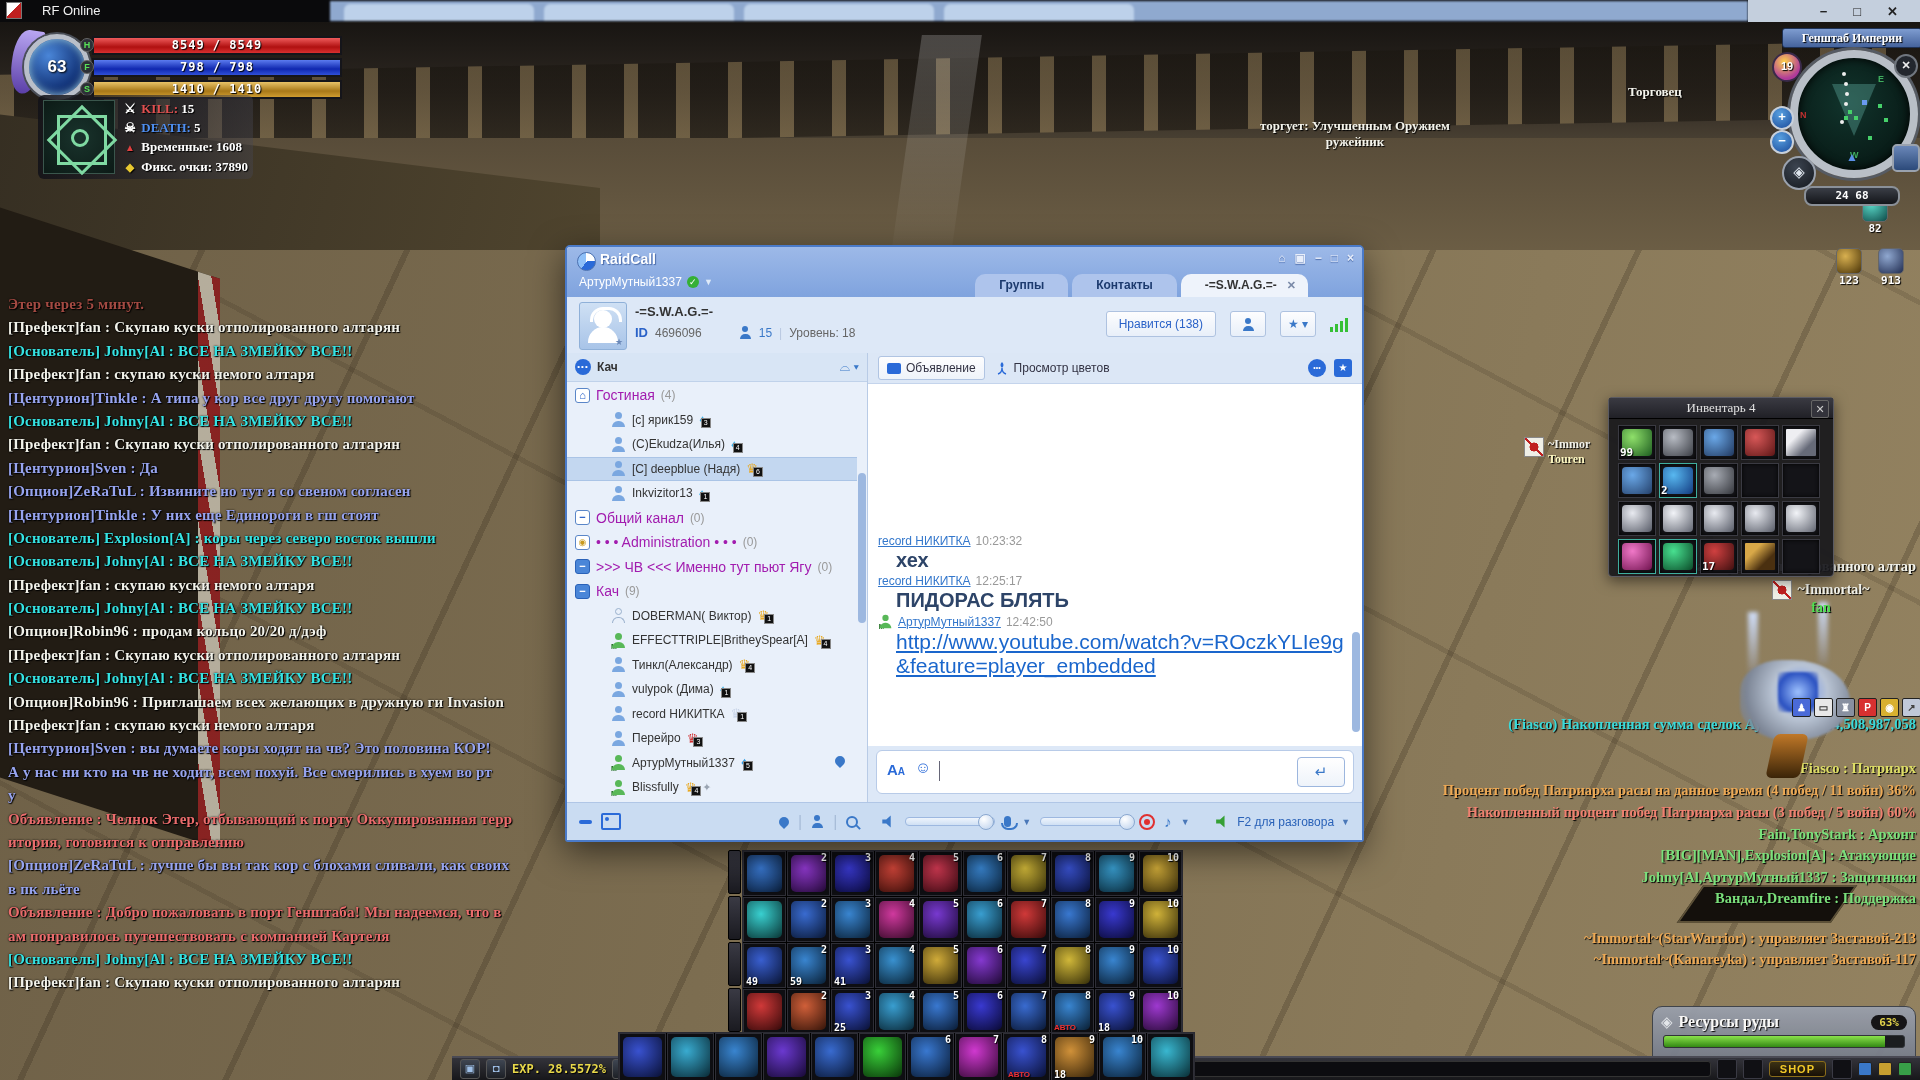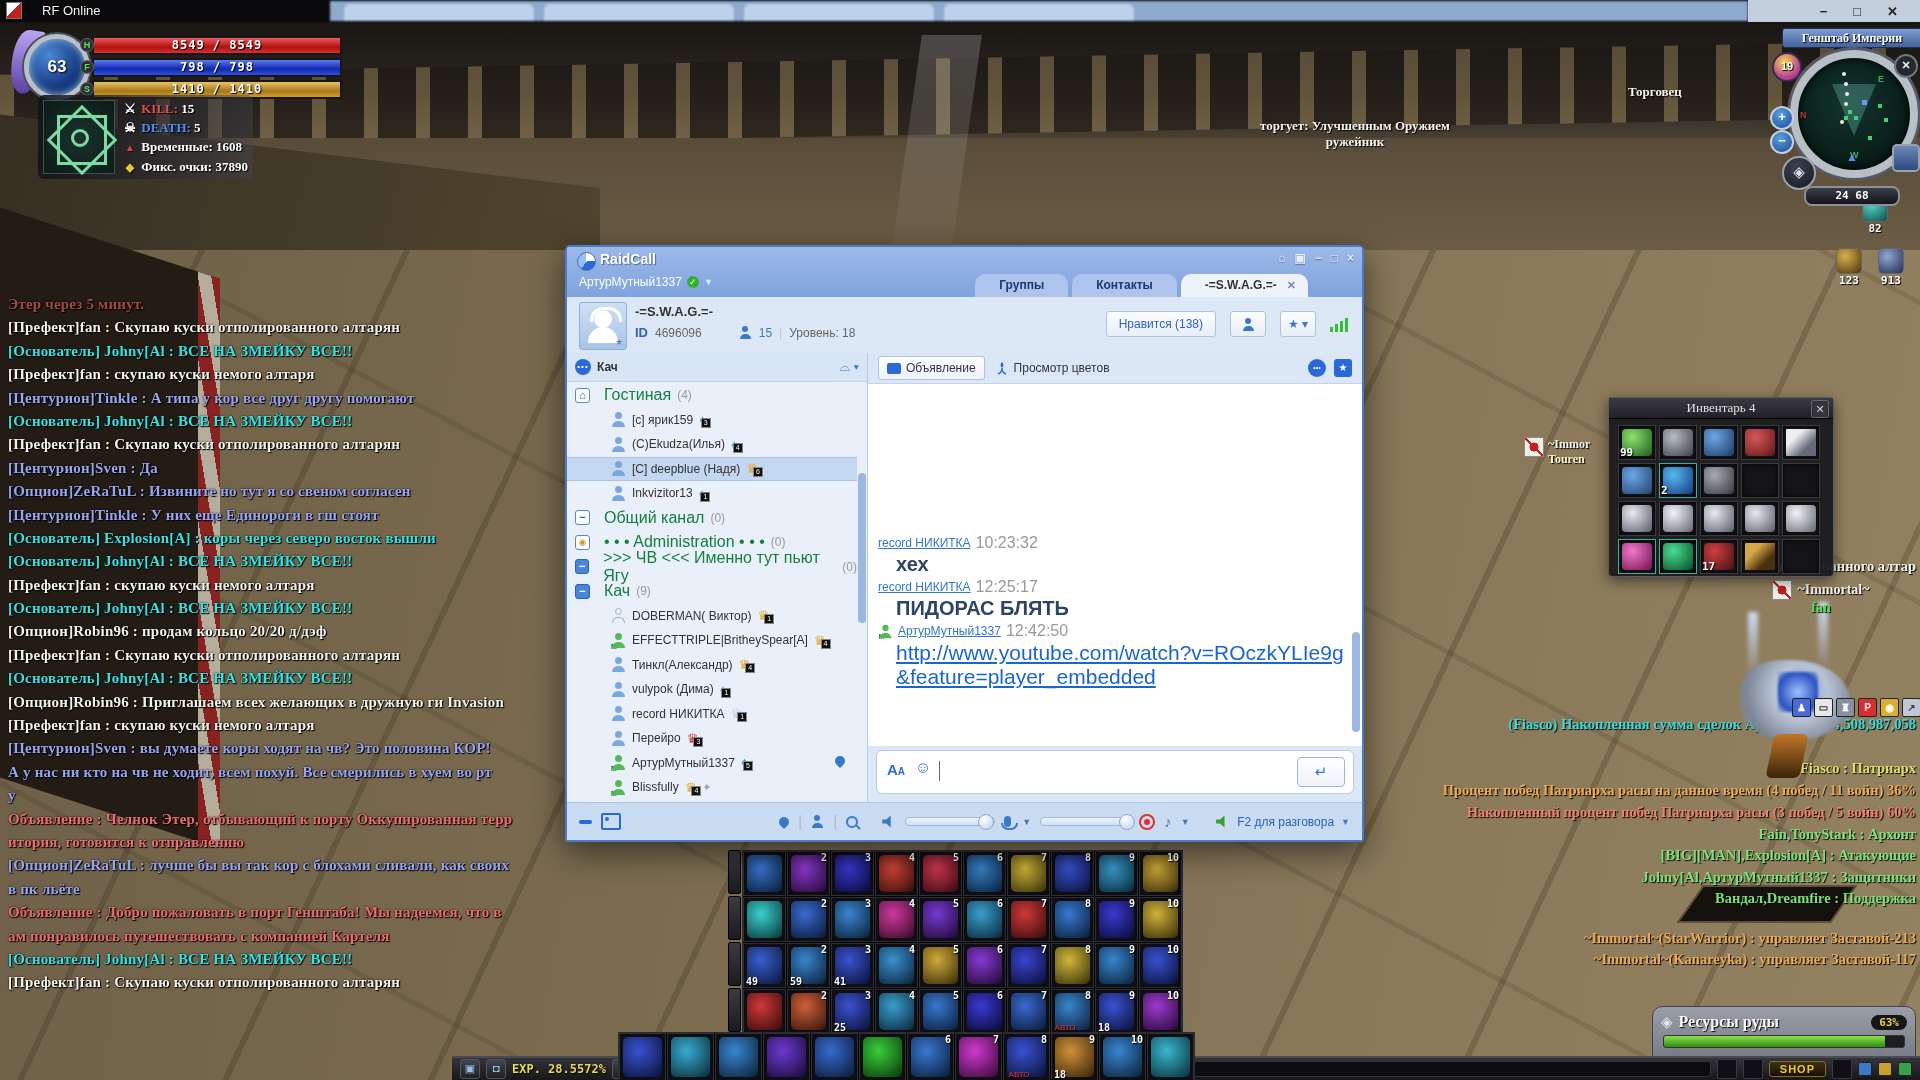--- a/index.html
+++ b/index.html
@@ -135,21 +135,21 @@
 
   
   .hotbar{position:absolute;left:742px;top:850px;z-index:10;}
   .hb-tabs{position:absolute;left:-14px;top:0;width:13px;height:182px;display:flex;flex-direction:column;gap:2px;}
   .hb-tab{flex:1;background:linear-gradient(#3a3a44,#1a1a20);border:1px solid #000;border-radius:2px;}
   #hb-grid{display:grid;grid-template-columns:repeat(10,43px);grid-auto-rows:45px;gap:1px;background:#000;border:1px solid #2a2a32;}
   .hb-c{position:relative;background:#0e0e12;border:1px solid #2e2e36;box-sizing:border-box;}
   .hb-i{position:absolute;inset:3px;border-radius:5px;}
   .hb-n{position:absolute;right:2px;top:0px;color:#fff;font-size:10px;font-weight:bold;font-family:"DejaVu Sans Mono",monospace;text-shadow:1px 1px 1px #000;}
   .hb-q{position:absolute;left:2px;bottom:0px;color:#fff;font-size:10px;font-weight:bold;font-family:"DejaVu Sans Mono",monospace;text-shadow:1px 1px 1px #000;}
-  .hb-a{position:absolute;left:0;right:15px;bottom:1px;color:#f03030;font-size:8px;font-weight:normal;text-align:center;text-shadow:1px 1px 1px #000;}
+  .hb-a{position:absolute;left:0;right:15px;bottom:1px;color:#f03030;font-size:8px;font-weight:bold;text-align:center;text-shadow:1px 1px 1px #000;}
   #hb-bottom{position:absolute;left:-124px;top:182px;display:grid;grid-template-columns:repeat(12,47px);grid-auto-rows:48px;gap:1px;background:#000;border:1px solid #2a2a32;}
 
   
   .rc{position:absolute;left:565px;top:245px;width:795px;height:593px;z-index:30;border:2px solid #4a7ac8;border-radius:5px 5px 3px 3px;box-shadow:0 10px 34px rgba(0,0,0,.55);background:#d9e5f6;font-family:"Liberation Sans",sans-serif;}
   .rc-top{position:absolute;left:0;top:0;width:100%;height:50px;background:linear-gradient(#9db9e8,#7fa3de);border-radius:3px 3px 0 0;}
   .rc-logo{position:absolute;left:10px;top:5px;width:17px;height:17px;border-radius:50%;background:conic-gradient(#fff 0 25%,#2a6ad8 25% 60%,#8fc0f8 60% 100%);border:1px solid #4a70b0;}
   .rc-title{position:absolute;left:33px;top:4px;color:#fff;font-weight:bold;font-size:14px;text-shadow:1px 1px 1px #4a6aa8;}
   .rc-winbtns{position:absolute;right:8px;top:4px;display:flex;gap:9px;color:#e8eefa;font-size:12px;font-weight:bold;text-shadow:0 1px 1px #4a6aa8;}
   .rc-user{position:absolute;left:12px;top:28px;display:flex;align-items:center;gap:5px;color:#fff;font-size:12px;}
   .rc-check{width:12px;height:12px;border-radius:50%;background:#35b035;color:#fff;font-size:9px;text-align:center;line-height:12px;}
@@ -181,21 +181,21 @@
   .bub{width:16px;height:16px;border-radius:50%;background:#2a6ad8;color:#fff;font-size:8px;text-align:center;line-height:16px;letter-spacing:1px;}
   .rc-lh .t{color:#333;font-size:12px;font-weight:bold;}
   .rc-lh .hs-ic{margin-left:auto;color:#3a78c8;font-size:13px;}
   #rc-tree{position:absolute;left:0;top:30px;right:10px;bottom:4px;overflow:hidden;}
   .tr-ch{display:flex;align-items:center;gap:6px;height:24.5px;padding-left:8px;}
   .tri{width:15px;height:15px;border-radius:3px;box-sizing:border-box;text-align:center;line-height:13px;font-size:11px;}
   .tri.home{background:#fff;border:1px solid #5a86c8;color:#2a62c8;}
   .tri.minus{background:#fff;border:1px solid #5a86c8;color:#2a62c8;font-weight:bold;}
   .tri.minus2{background:#4a86d8;border:1px solid #2a62b8;color:#fff;font-weight:bold;}
   .tri.lock{background:#fff;border:1px solid #5a86c8;color:#c89a20;font-size:9px;}
-  .tr-lb{color:#15803d;font-size:16px;margin-left:8px;}
+  .tr-lb{color:#a21caf;font-size:14px;}
   .tr-ct{color:#999;font-size:12px;}
   .tr-m{display:flex;align-items:center;gap:6px;height:24.5px;padding-left:44px;position:relative;}
   .tr-m.sel{background:#c3d7f0;border-top:1px solid #aac4e6;border-bottom:1px solid #aac4e6;height:22.5px;}
   .tr-n{color:#333;font-size:12px;white-space:nowrap;}
   .av{position:relative;width:15px;height:15px;flex:0 0 15px;}
   .av::before{content:"";position:absolute;left:4px;top:0;width:7px;height:7px;border-radius:50%;background:#7aa7e0;}
   .av::after{content:"";position:absolute;left:1px;bottom:0;width:13px;height:6px;border-radius:7px 7px 0 0;background:#7aa7e0;}
   .av-green::before,.av-green::after{background:#58b858;}
   .av-outline::before{background:#e9f0fa;border:1px solid #9ab0cc;width:5px;height:5px;}
   .av-outline::after{background:#e9f0fa;border:1px solid #9ab0cc;border-bottom:none;width:11px;height:5px;}
@@ -212,21 +212,21 @@
   .ann-ic{width:14px;height:11px;background:#2a6ad8;border-radius:2px;position:relative;}
   .ann-ic::after{content:"····";position:absolute;left:1px;top:-6px;color:#fff;font-size:8px;letter-spacing:0px;}
   .col-lb{display:flex;align-items:center;gap:5px;color:#334;font-size:12px;}
   .rc-tb .right-ics{margin-left:auto;display:flex;gap:8px;}
   .cchat{width:18px;height:18px;border-radius:50%;background:#2a6ad8;color:#fff;font-size:7px;text-align:center;line-height:18px;}
   .sbox{width:18px;height:18px;border-radius:3px;background:#2a6ad8;color:#fff;font-size:10px;text-align:center;line-height:18px;}
   .rc-ann{height:146px;background:#fff;border-bottom:1px solid #d0dcf0;}
   .rc-msgs{position:absolute;left:0;top:177px;right:0;bottom:56px;background:#fff;padding:2px 10px;box-sizing:border-box;overflow:hidden;}
   .msg-a{display:flex;align-items:center;gap:5px;margin-top:2px;}
   .msg-n{color:#3377cc;font-size:12px;text-decoration:underline;}
-  .msg-t{color:#999;font-size:16px;}
+  .msg-t{color:#999;font-size:12px;}
   .msg-b{color:#2d4468;font-size:20px;margin:1px 0 2px 18px;font-weight:bold;}
   .msg-b.lnk{color:#1a66cc;font-weight:normal;font-size:21px;text-decoration:underline;word-break:break-all;line-height:24px;}
   .msg-av{transform:scale(.9);}
   .rc-mscroll{position:absolute;right:2px;bottom:70px;width:8px;height:100px;background:#9db8e0;border-radius:4px;}
   .rc-input{position:absolute;left:8px;right:8px;bottom:8px;height:42px;background:#fff;border:1px solid #b8cbe8;border-radius:6px;}
   .fi-a{position:absolute;left:10px;top:10px;color:#2a6ad8;font-weight:bold;font-size:15px;}
   .fi-a small{font-size:10px;}
   .fi-s{position:absolute;left:38px;top:8px;color:#2a6ad8;font-size:16px;}
   .fi-caret{position:absolute;left:62px;top:10px;width:1px;height:20px;background:#667;}
   .fi-enter{position:absolute;right:8px;top:6px;width:46px;height:28px;border:1px solid #9cb6de;border-radius:4px;background:linear-gradient(#fff,#eef3fa);color:#3a78c8;font-size:15px;text-align:center;line-height:28px;}

